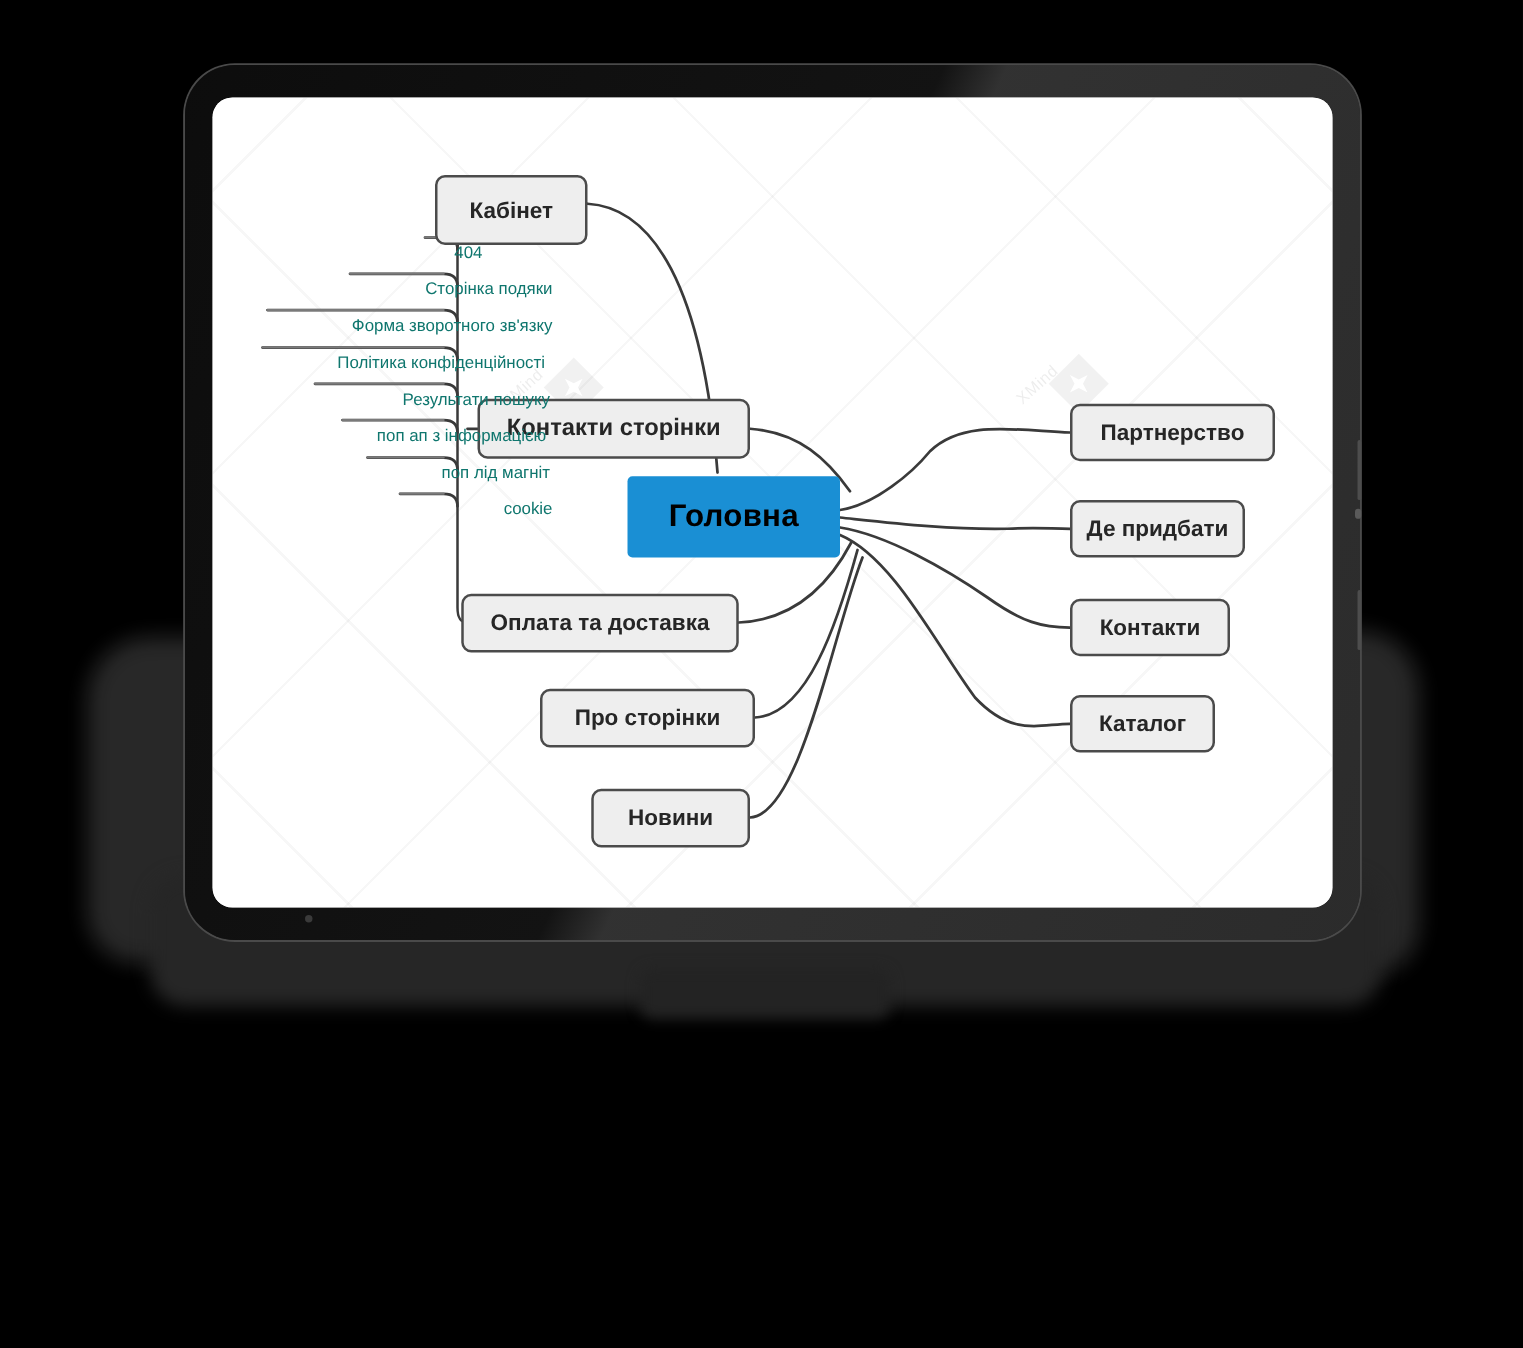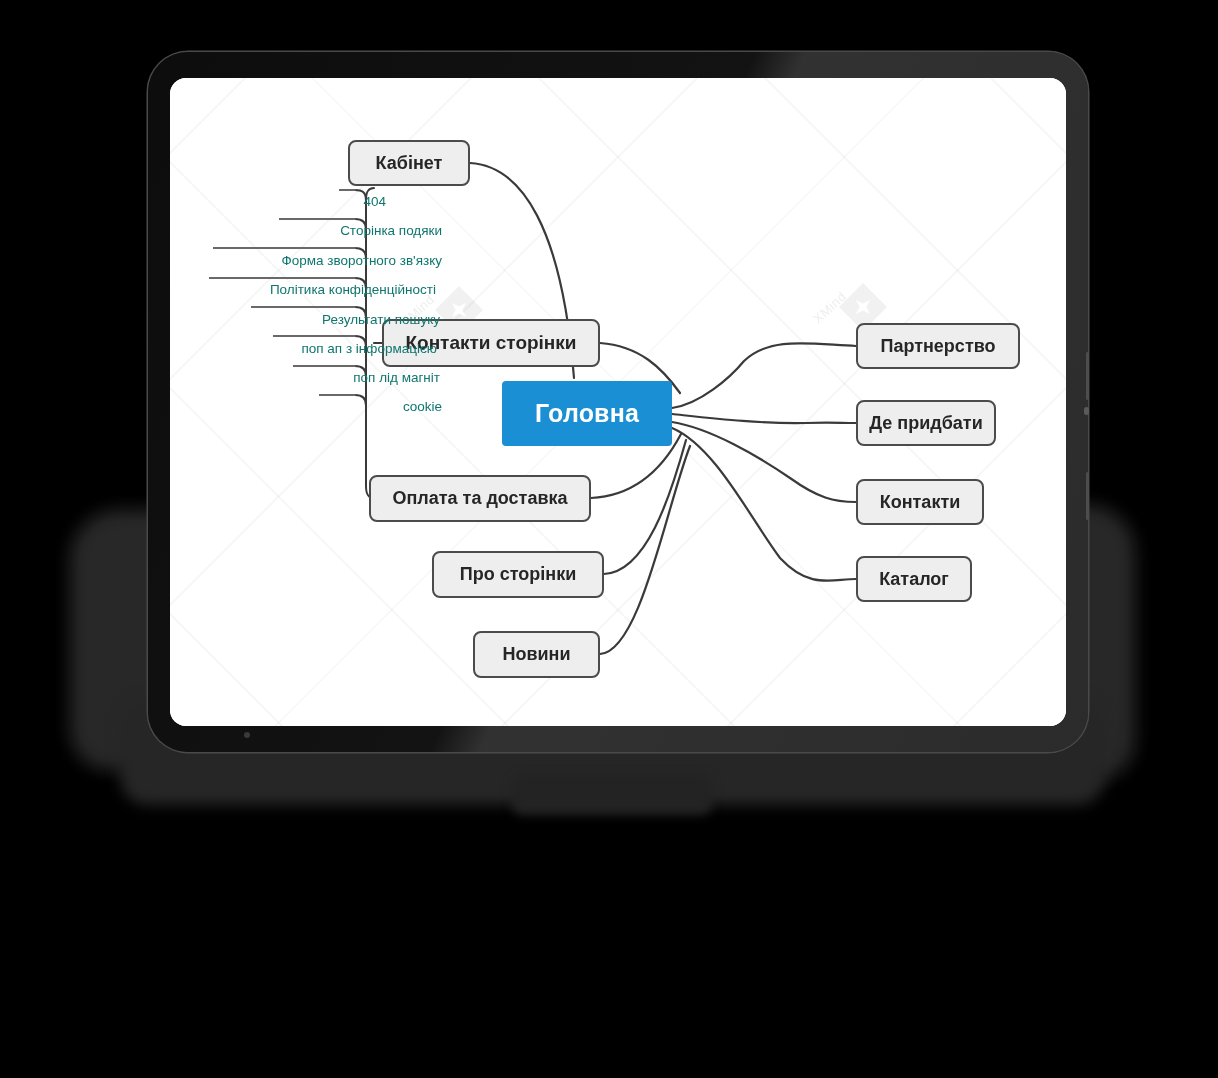--- a/index.html
+++ b/index.html
@@ -124,29 +124,29 @@
     border-radius: 8px;
     color: #262626;
     font-weight: bold;
     white-space: nowrap;
     z-index: 4;
   }
   #node-root {
     background: #1a8fd4;
     border: none;
     border-radius: 4px;
-    color: #ffffff;
+    color: #000000;
     font-size: 25px;
     left: 332px;
     top: 303px;
     width: 170px;
     height: 65px;
     letter-spacing: .2px;
   }
-  #node-kabinet      { left: 178px; top: 62px;  width: 122px; height: 46px; font-size: 18px; }
+  #node-kabinet      { left: 178px; top: 62px;  width: 122px; height: 56px; font-size: 18px; }
   #node-tech         { left: 212px; top: 241px; width: 218px; height: 48px; font-size: 19px; }
   #node-payment      { left: 199px; top: 397px; width: 222px; height: 47px; font-size: 18px; }
   #node-about        { left: 262px; top: 473px; width: 172px; height: 47px; font-size: 18px; }
   #node-news         { left: 303px; top: 553px; width: 127px; height: 47px; font-size: 18px; }
   #node-partnership  { left: 686px; top: 245px; width: 164px; height: 46px; font-size: 18px; }
   #node-where-buy    { left: 686px; top: 322px; width: 140px; height: 46px; font-size: 18px; }
   #node-contacts     { left: 686px; top: 401px; width: 128px; height: 46px; font-size: 18px; }
   #node-catalog      { left: 686px; top: 478px; width: 116px; height: 46px; font-size: 18px; }
 
   

